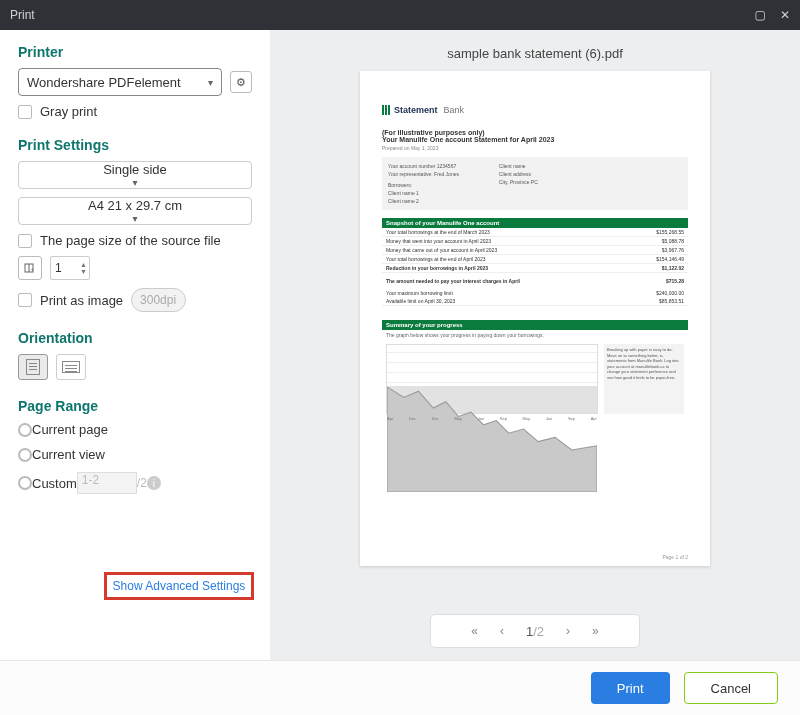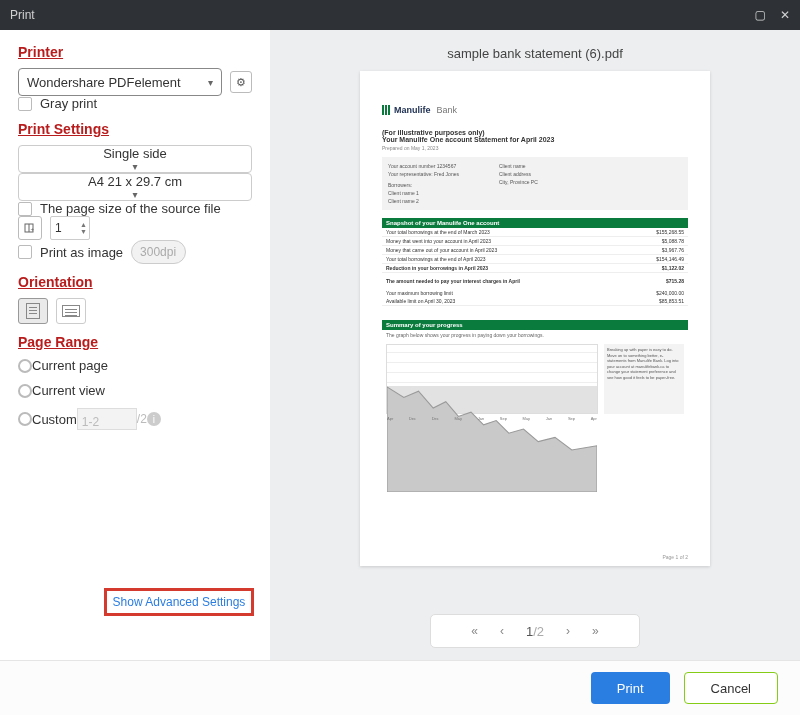--- a/index.html
+++ b/index.html
@@ -2,45 +2,45 @@
 <html><head>
 <meta charset="utf-8">
 <style>
   * { box-sizing: border-box; font-family: -apple-system, "Segoe UI", Arial, sans-serif; }
   body { margin: 0; width: 800px; height: 715px; background: #f5f5f5; overflow: hidden; position: relative; }
   .titlebar { height: 30px; background: #2e3236; color: #d0d0d0; display: flex; align-items: center; justify-content: space-between; padding: 0 10px; font-size: 12px; }
   .titlebar .ctrls { display: flex; gap: 14px; font-size: 12px; }
   .titlebar .ctrls span { cursor: default; }
   .content { display: flex; height: 630px; }
   .sidebar { width: 270px; background: #fff; padding: 14px 18px 12px 18px; font-size: 13px; color: #333; overflow: hidden; }
-  .section-title { font-weight: 600; font-size: 14px; color: #b91c1c; margin-bottom: 8px; text-decoration: underline; }
-  .row { display: flex; align-items: center; gap: 8px; margin-bottom: 0; }
+  .section-title { font-weight: 600; font-size: 14px; color: #0f766e; margin-bottom: 8px; }
+  .row { display: flex; align-items: center; gap: 8px; margin-bottom: 8px; }
   .select { width: 100%; height: 28px; border: 1px solid #888; border-radius: 4px; background: #fff; padding: 0 8px; display: flex; align-items: center; justify-content: space-between; font-size: 13px; color: #333; position: relative; }
   .select.soft { border-color: #ccc; flex-direction: column; }
   .chev { font-size: 10px; color: #666; }
   .iconbtn { width: 22px; height: 22px; border: 1px solid #bbb; border-radius: 3px; display: flex; align-items: center; justify-content: center; font-size: 11px; color: #555; }
   .checkbox { width: 14px; height: 14px; border: 1px solid #bbb; border-radius: 2px; background: #fff; }
   .spinner { width: 40px; height: 24px; border: 1px solid #ccc; border-radius: 2px; display:flex; align-items:center; padding:0 4px; font-size:12px; position:relative;}
   .spinner .arrows { position:absolute; right:2px; top:0; bottom:0; display:flex; flex-direction:column; justify-content:center; gap:0; }
   .spinner .arrows span { font-size:7px; line-height:7px; color:#777; }
   .smallinput { width: 55px; height: 24px; border:1px solid #ccc; border-radius:12px; background:#f2f2f2; color:#aaa; font-size:12px; padding:0 8px; display:flex; align-items:center;}
   .orientation-btn { width:30px; height:26px; border:1px solid #ccc; border-radius:3px; display:flex; align-items:center; justify-content:center; background:#fff; }
   .orientation-btn.active { background:#eaeaea; border-color:#999; }
   .orient-inner { width:14px; height:16px; border:1px solid #888; position:relative; }
   .orient-inner.landscape { width:18px; height:12px; }
   .orient-inner::after { content:""; position:absolute; left:2px; top:3px; right:2px; height:1px; background:#888; box-shadow: 0 3px 0 #888, 0 6px 0 #888; }
   .radiogroup { margin-top:4px; }
   .radio-row { display:flex; align-items:center; gap:0; margin-bottom:10px; font-size:13px;}
   .radio { width:14px; height:14px; border:2px solid #bbb; border-radius:50%; position:relative; }
   .radio.checked { border-color:#2a7de1; }
   .radio.checked::after { content:""; position:absolute; inset:2px; background:#2a7de1; border-radius:50%; }
-  .custom-input { width:60px; height:22px; border:1px solid #ddd; background:#f3f3f3; color:#bbb; font-size:12px; padding:0 4px; display:flex; align-items:flex-end;}
+  .custom-input { width:60px; height:22px; border:1px solid #ddd; background:#f3f3f3; color:#bbb; font-size:12px; padding:0 4px; display:flex; align-items:flex-start;}
   .disabled-text { color:#bbb; font-size:12px;}
   .info-dot { width:14px; height:14px; border-radius:50%; background:#ccc; color:#fff; font-size:10px; display:flex; align-items:center; justify-content:center; }
-  .adv-box { position:absolute; left:104px; top:588px; width:150px; height:28px; border:3px solid #d43a2e; display:flex; align-items:center; justify-content:center; background:#fff; }
+  .adv-box { position:absolute; left:104px; top:572px; width:150px; height:28px; border:3px solid #d43a2e; display:flex; align-items:center; justify-content:center; background:#fff; }
   .adv-link { color:#2a7de1; font-size:12px; }
 
   .preview-area { flex:1; background:#eceef0; position:relative; padding-top: 16px; }
   .doc-title { text-align:center; font-size:13px; color:#444; margin-bottom:10px; }
   .doc-page { margin: 0 auto; width: 350px; height: 495px; background:#fff; box-shadow:0 1px 3px rgba(0,0,0,0.15); padding: 34px 22px 12px 22px; font-size:6px; color:#333; position:relative; }
   .logo { display:flex; align-items:center; gap:4px; font-weight:600; color:#235; font-size:9px;}
   .logo .bars { display:flex; gap:1px; }
   .logo .bars i { width:2px; height:10px; background:#0a7a3d; display:block;}
   .logo .bank{ font-weight:400; color:#777; margin-left:2px;}
   .illus { margin-top:14px; font-size:7px; font-weight:600; color:#333;}
@@ -179,21 +179,21 @@
   <div class="preview-area">
     <div class="doc-title">sample bank statement (6).pdf</div>
 
     <div class="doc-page">
       <div class="logo">
         <span class="bars">
             <i></i>
             <i></i>
             <i></i>
           </span>
-        <span>Manulife</span>
+        <span>Statement</span>
         <span class="bank">Bank</span>
       </div>
       <div class="illus">(For illustrative purposes only)</div>
       <div class="stmt-title">Your Manulife One account Statement for April 2023</div>
       <div class="tiny">Prepared on May 1, 2023</div>
 
       <div class="greybox">
         <div class="col">
           <div>Your account number 1234567</div>
           <div>Your representative: Fred Jones</div>

